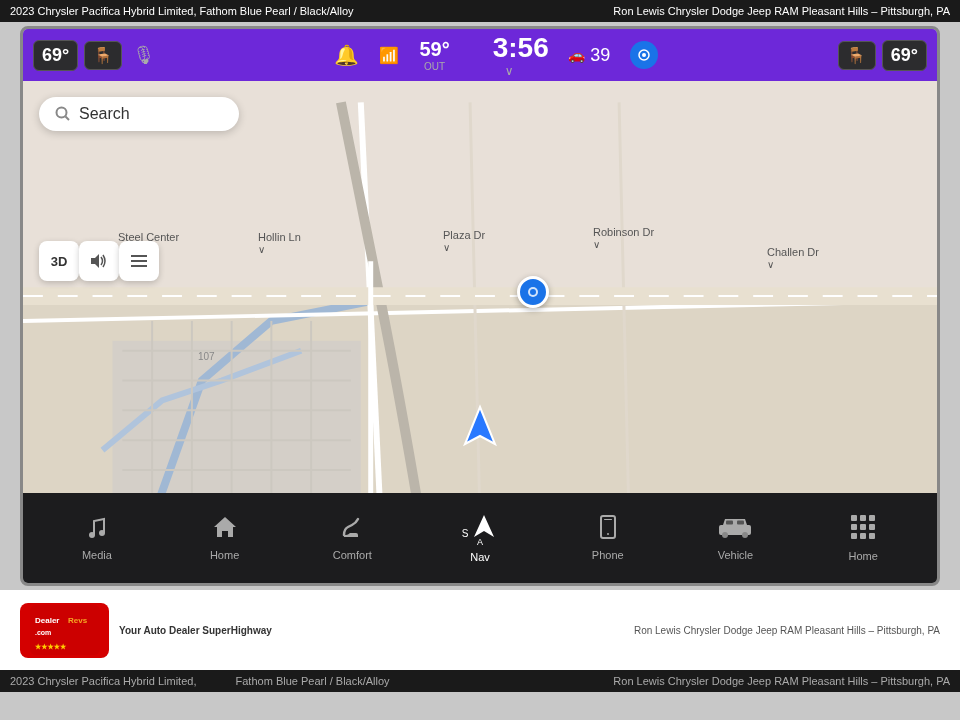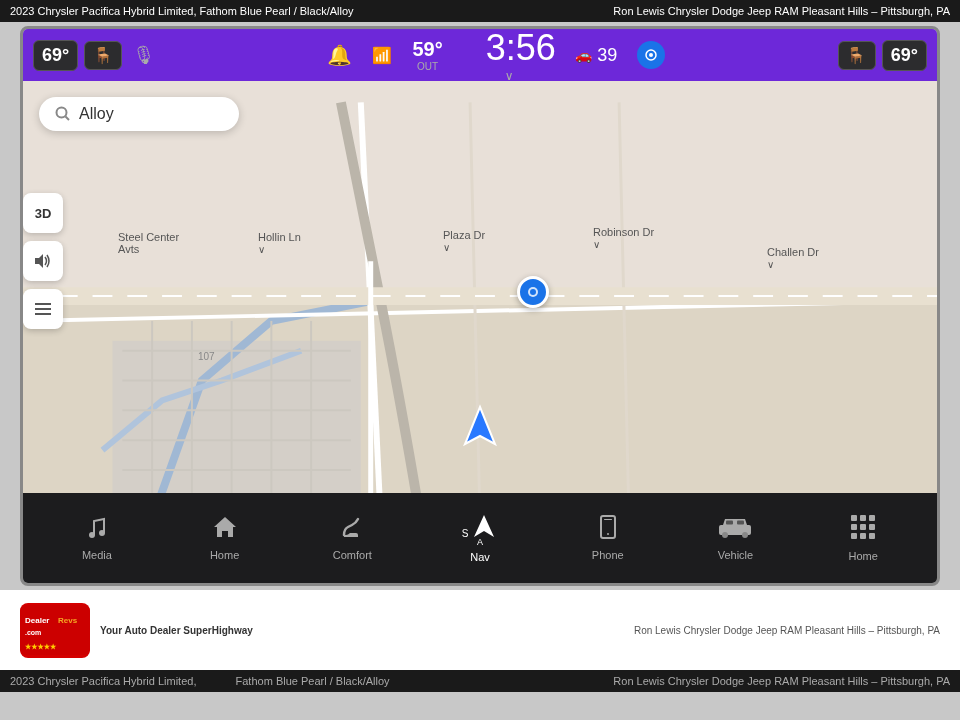--- a/index.html
+++ b/index.html
@@ -112,22 +112,22 @@
     .out-temp .out-label {
       font-size: 10px;
       color: #aaa;
     }
 
     .clock-area {
       text-align: center;
     }
 
     .clock-time {
-      font-size: 36px;
-      font-weight: normal;
+      font-size: 28px;
+      font-weight: bold;
       color: #fff;
       margin-left: 23px;
     }
 
     .clock-down {
       color: #aaa;
       font-size: 12px;
       text-align: center;
     }
 
@@ -204,26 +204,24 @@
 
     .search-text {
       font-size: 16px;
       color: #333;
       font-weight: 400;
     }
 
     
     .map-sidebar {
       position: absolute;
-      left: 0;
+      left: 16px;
       top: 50%;
       transform: translateY(-50%);
       display: flex;
-      flex-direction: column;
-      gap: 8px;
     }
 
     .map-btn {
       background: #fff;
       border-radius: 8px;
       width: 40px;
       height: 40px;
       display: flex;
       align-items: center;
       justify-content: center;
@@ -319,21 +317,21 @@
       height: 80px;
     }
 
     .dealer-logo-area {
       display: flex;
       align-items: center;
       gap: 10px;
     }
 
     .dealer-logo {
-      width: 70px;
+      width: 89px;
       height: 55px;
       background: #d40000;
       border-radius: 8px;
       display: flex;
       align-items: center;
       justify-content: center;
       color: #fff;
       font-size: 9px;
       font-weight: bold;
       text-align: center;
@@ -438,21 +436,21 @@
     <div class="road-label" style="top:145px;left:570px;">Robinson Dr<br><span style="font-size:10px;">∨</span></div>
     <div class="road-label" style="top:165px;left:744px;">Challen Dr<br><span style="font-size:10px;">∨</span></div>
 
     <div style="position:absolute;top:270px;left:175px;font-size:10px;color:#888;">107</div>
 
     <div class="search-bar">
       <svg width="16" height="16" viewBox="0 0 16 16">
         <circle cx="6.5" cy="6.5" r="5" stroke="#888" stroke-width="2" fill="none"></circle>
         <line x1="10.5" y1="10.5" x2="14" y2="14" stroke="#888" stroke-width="2"></line>
       </svg>
-      <span class="search-text">Alloy</span>
+      <span class="search-text">Search</span>
     </div>
 
     <div class="map-sidebar" style="top:180px;">
       <div class="map-btn">
         <span>3D</span>
       </div>
       <div class="map-btn">
         <svg width="20" height="16" viewBox="0 0 20 16">
           <polygon points="2,5 6,5 10,1 10,15 6,11 2,11" fill="#555"></polygon>
           <path d="M12,4 Q15,8 12,12" stroke="#555" stroke-width="1.5" fill="none"></path>

